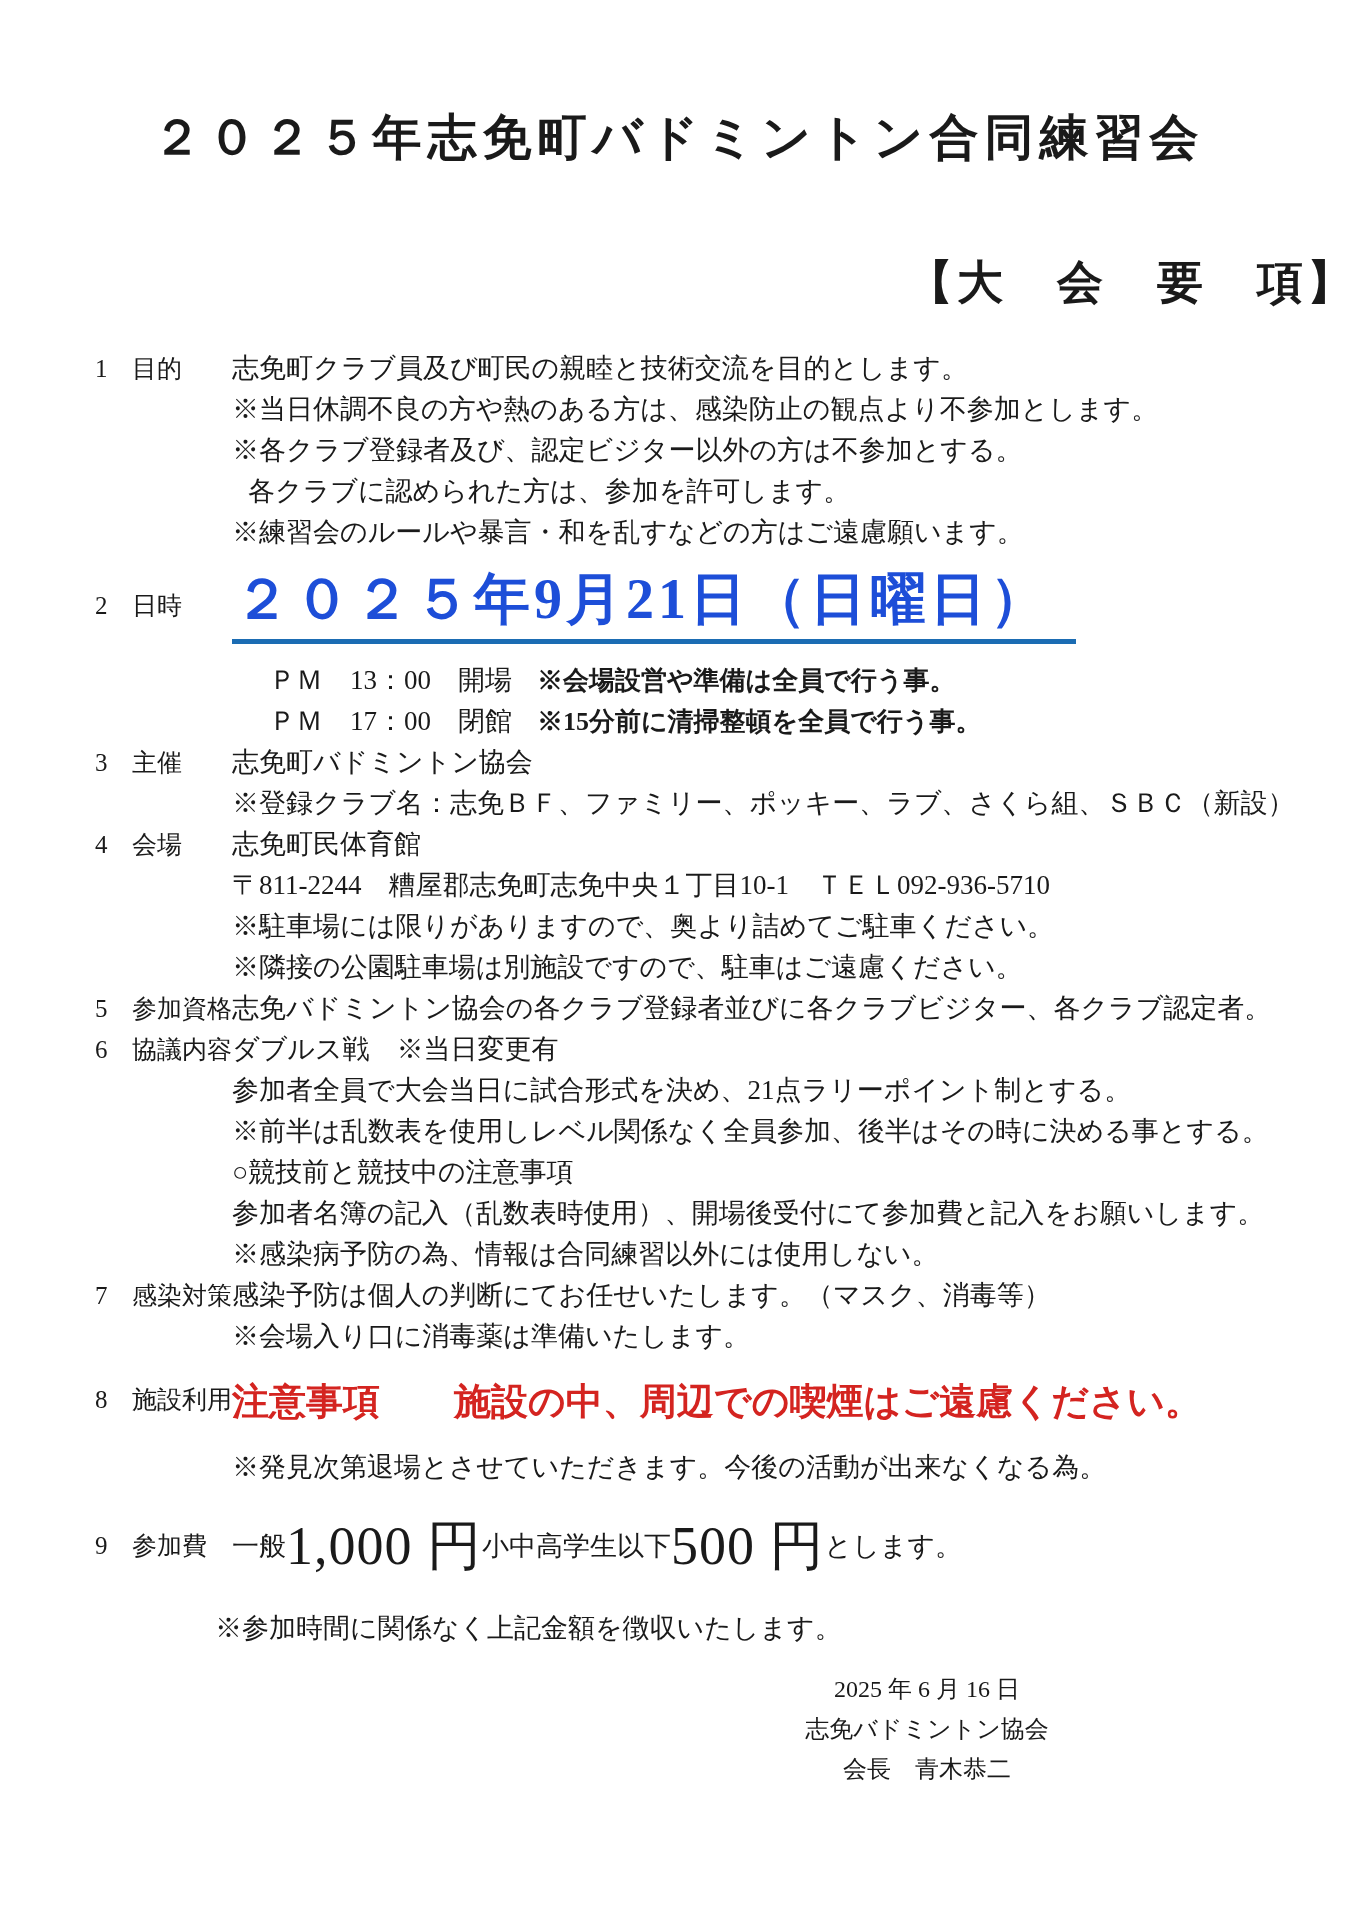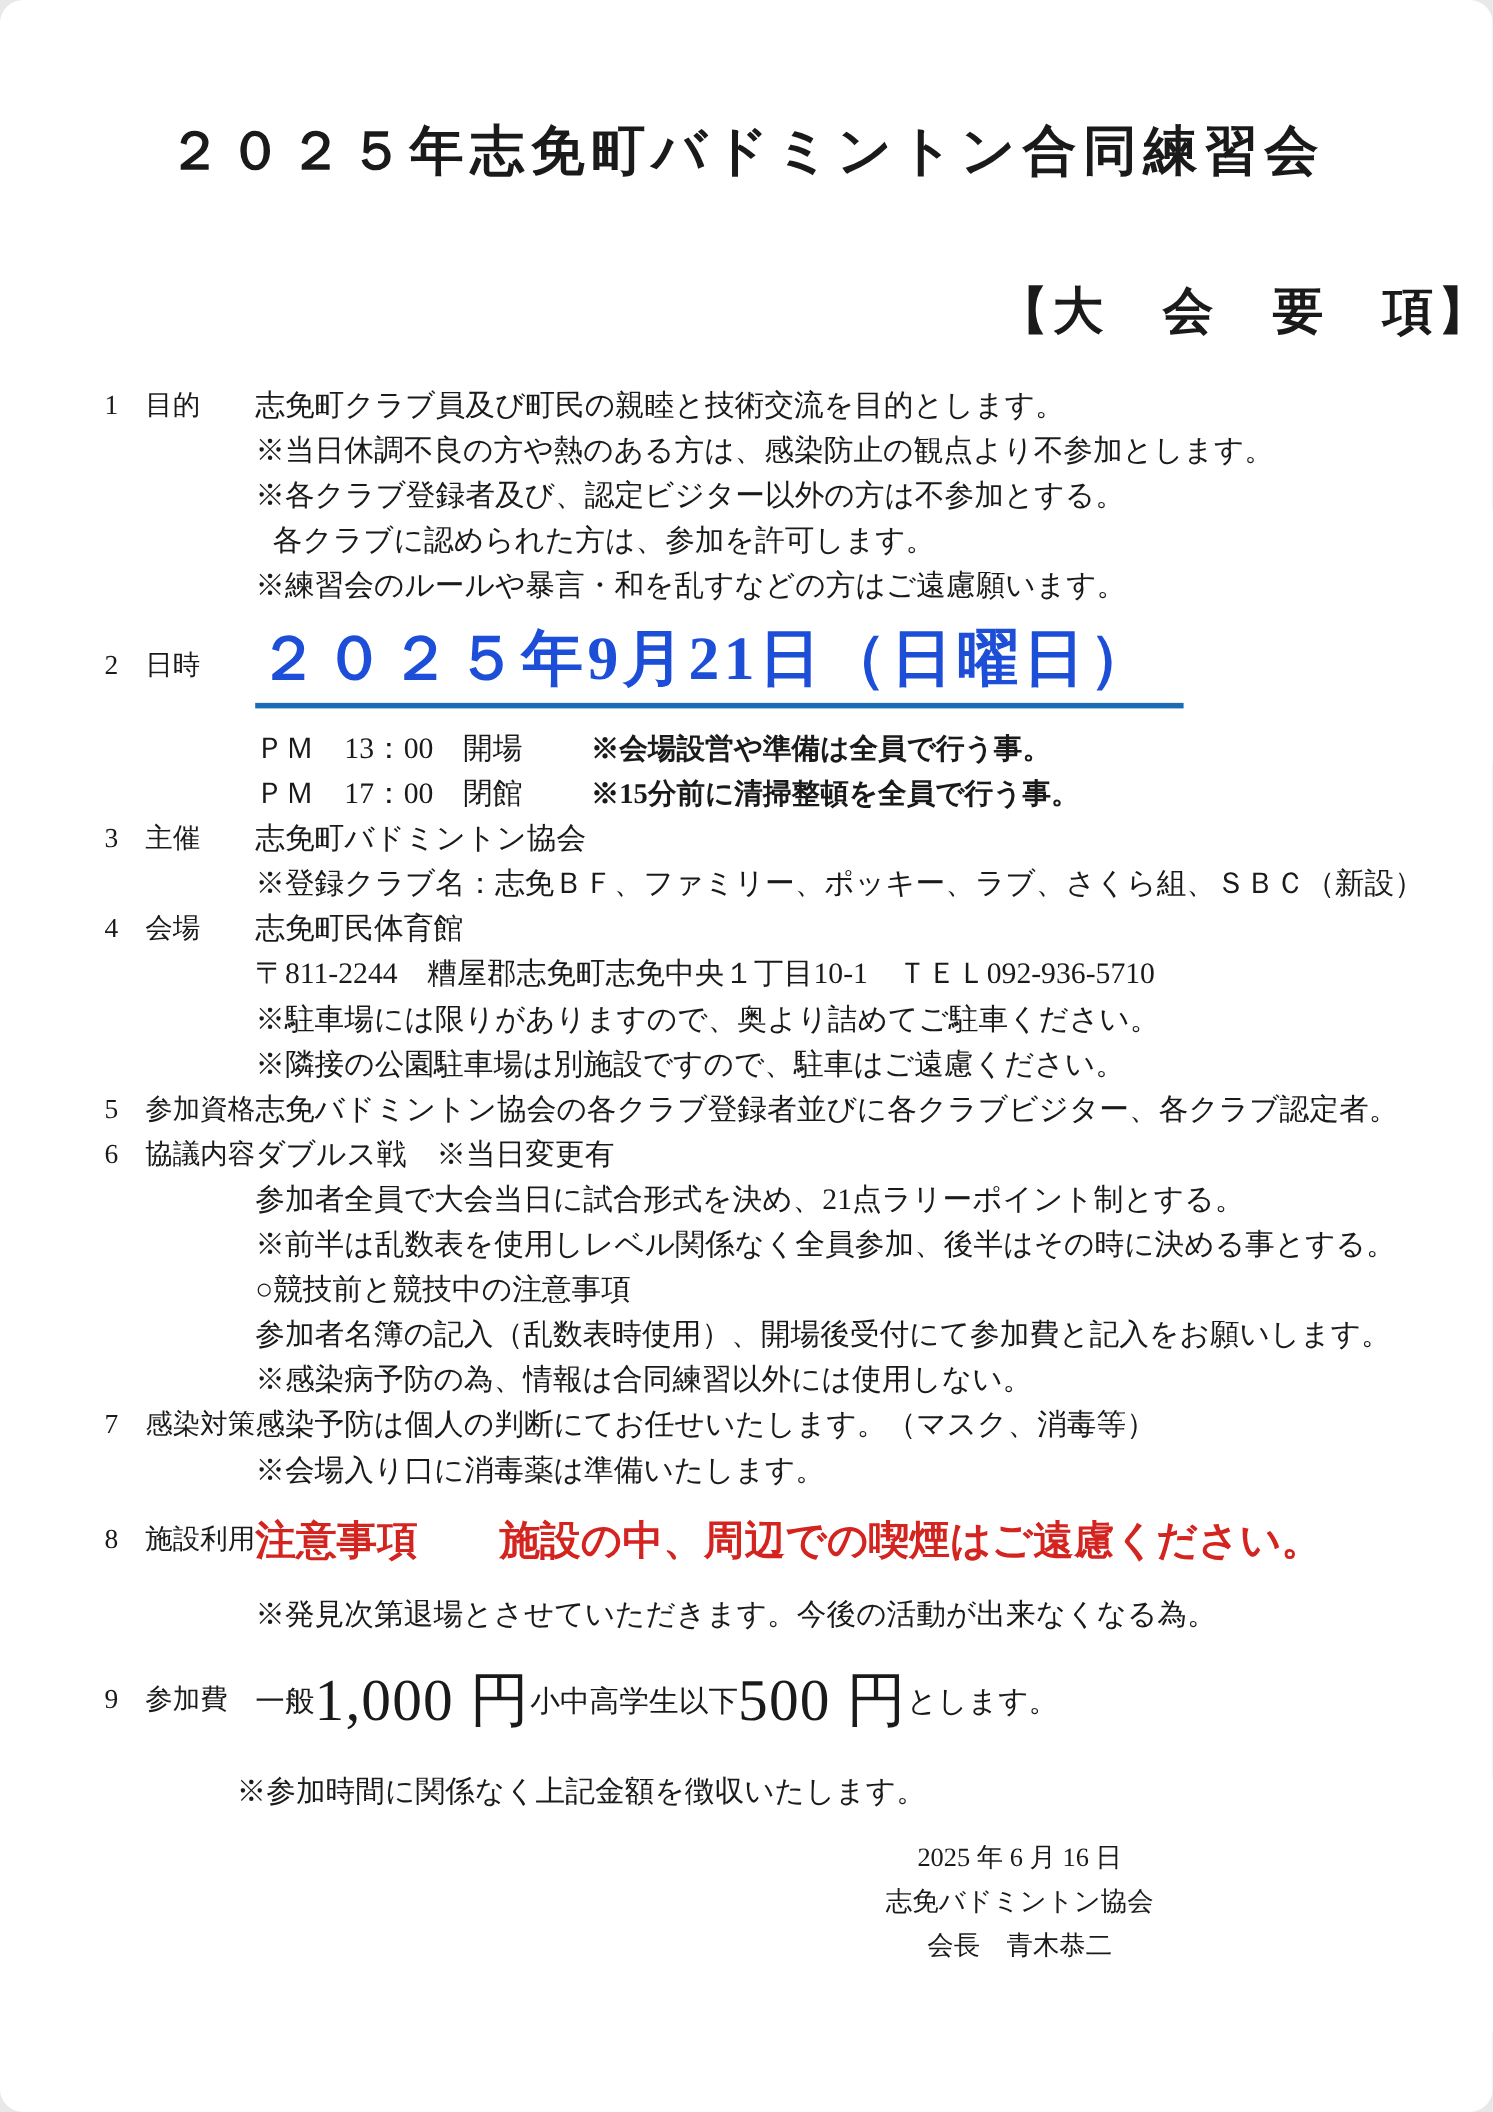--- a/index.html
+++ b/index.html
@@ -4,21 +4,20 @@
 <style>
   html,body{margin:0;padding:0;background:#e8e8e8;}
   .page{
     position:relative;
     width:1357px;height:1920px;
     margin:0 auto;
     background:#ffffff;
     color:#1a1a1a;
     font-family:"Liberation Serif","DejaVu Serif",serif;
     overflow:hidden;
-    border-radius:21px;
   }
   .title{
     padding-top:112px;
     text-align:center;
     font-size:49px;
     font-weight:bold;
     letter-spacing:6px;
     line-height:1.05;
   }
   .subtitle{
@@ -54,21 +53,21 @@
   .date-underline{
     display:inline-block;
     color:#1d4ed8;
     font-size:56px;
     font-weight:bold;
     letter-spacing:4px;
     line-height:1.15;
     border-bottom:5px solid #1b6cb3;
     padding:0 26px 8px 2px;
   }
-  .pm-block{margin-top:16px;}
+  .pm-block{margin-top:16px;text-align:right;}
   .pm-row{display:flex;}
   .pm-time{width:280px;font-size:27px;line-height:41px;flex:0 0 auto;}
   .pm-note{font-size:26px;line-height:41px;font-weight:bold;margin-left:25px;}
 
   
   .facility-warning-row{margin-top:22px;}
   .warning-red{
     color:#d42420;
     font-size:37px;
     font-weight:bold;

